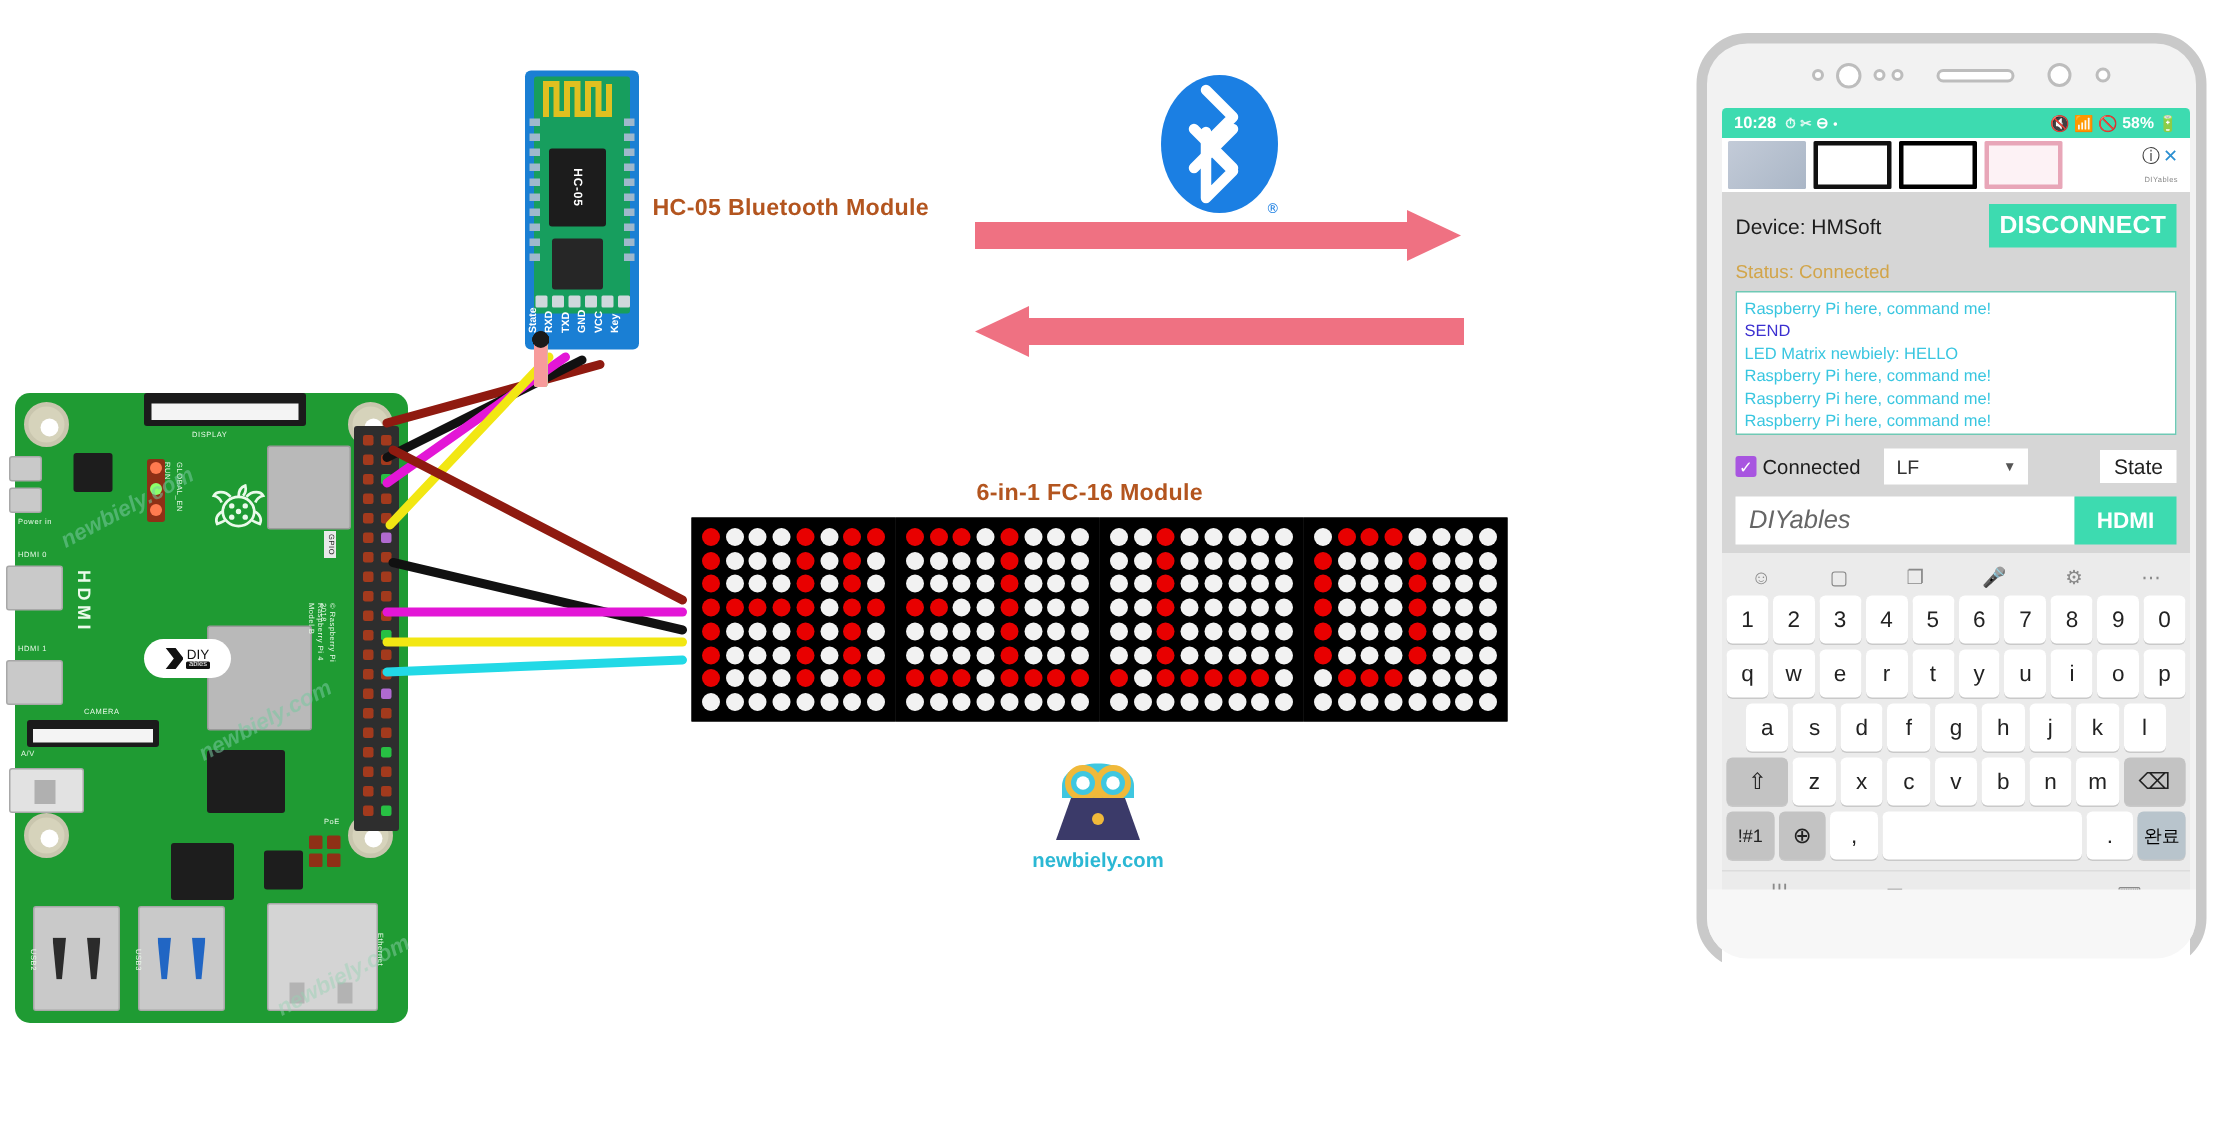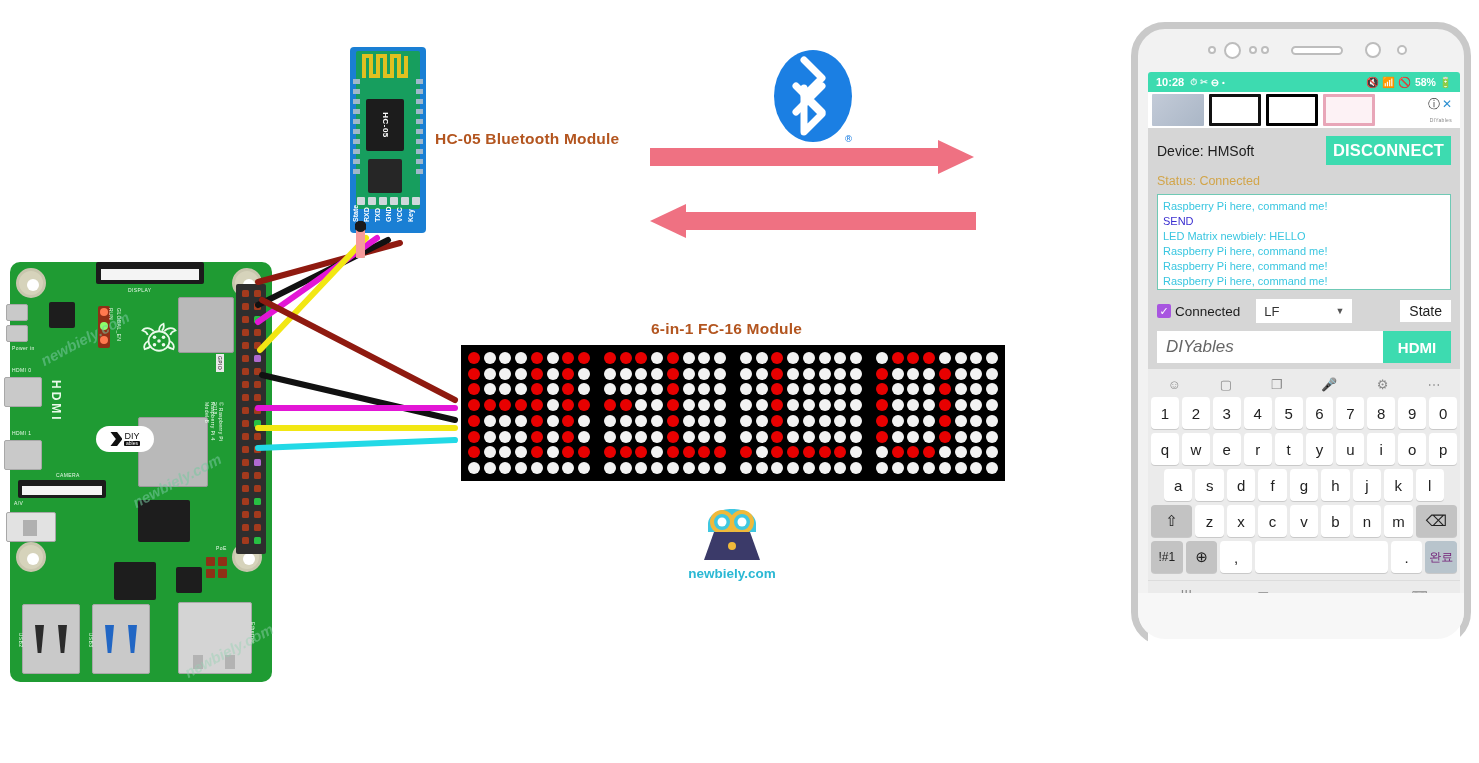--- a/index.html
+++ b/index.html
@@ -199,21 +199,21 @@
   #kb-toolbar { height:26px; display:flex; align-items:center; justify-content:space-around; color:#8a8a8a; font-size:13px;}
   .kb-row { display:flex; justify-content:center; gap:3px; margin-bottom:4px; padding:0 3px; }
   .key {
     background:#fff; border-radius:4px; height:32px; flex:1; display:flex;
     align-items:center; justify-content:center; font-size:15px; color:#222;
     box-shadow:0 1px 0 rgba(0,0,0,.14);
   }
   .key.gray { background:#c3c3c3; }
   .key.wide { flex:1.45; }
   .key.space { flex:4.2; }
-  .key.done { background:#b8c4cc; color:#701a75; font-size:12px; }
+  .key.done { background:#b8c4cc; color:#000000; font-size:12px; }
   .key.sm { font-size:12px; }
   #navbar {
     height:30px; background:#ebebeb; display:flex; align-items:center;
     justify-content:space-around; color:#8a8a8a; font-size:15px;
     border-top:1px solid #dcdcdc;
   }
   #phone-bottom { position:absolute; left:0; right:0; bottom:0; height:46px; background:#f7f7f7; border-radius:0 0 27px 27px; }
 </style>
 </head>
 <body>

